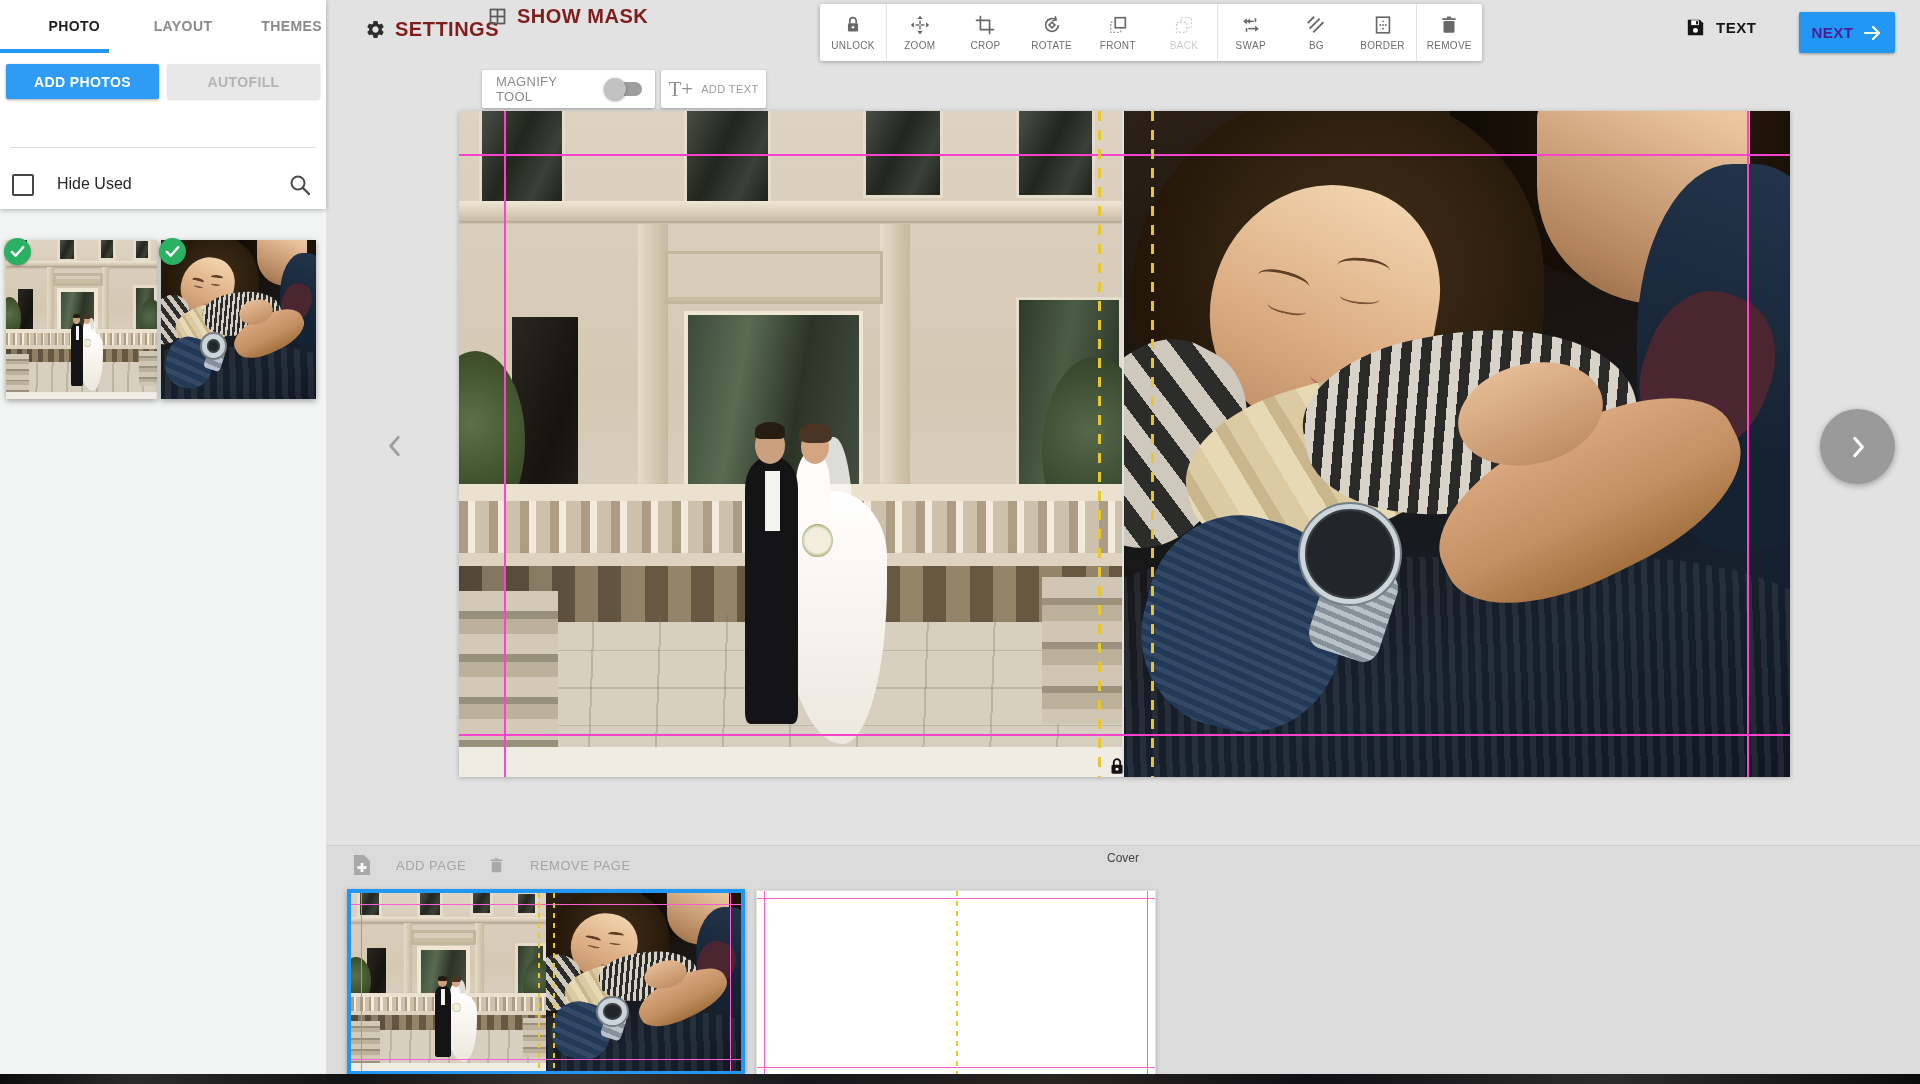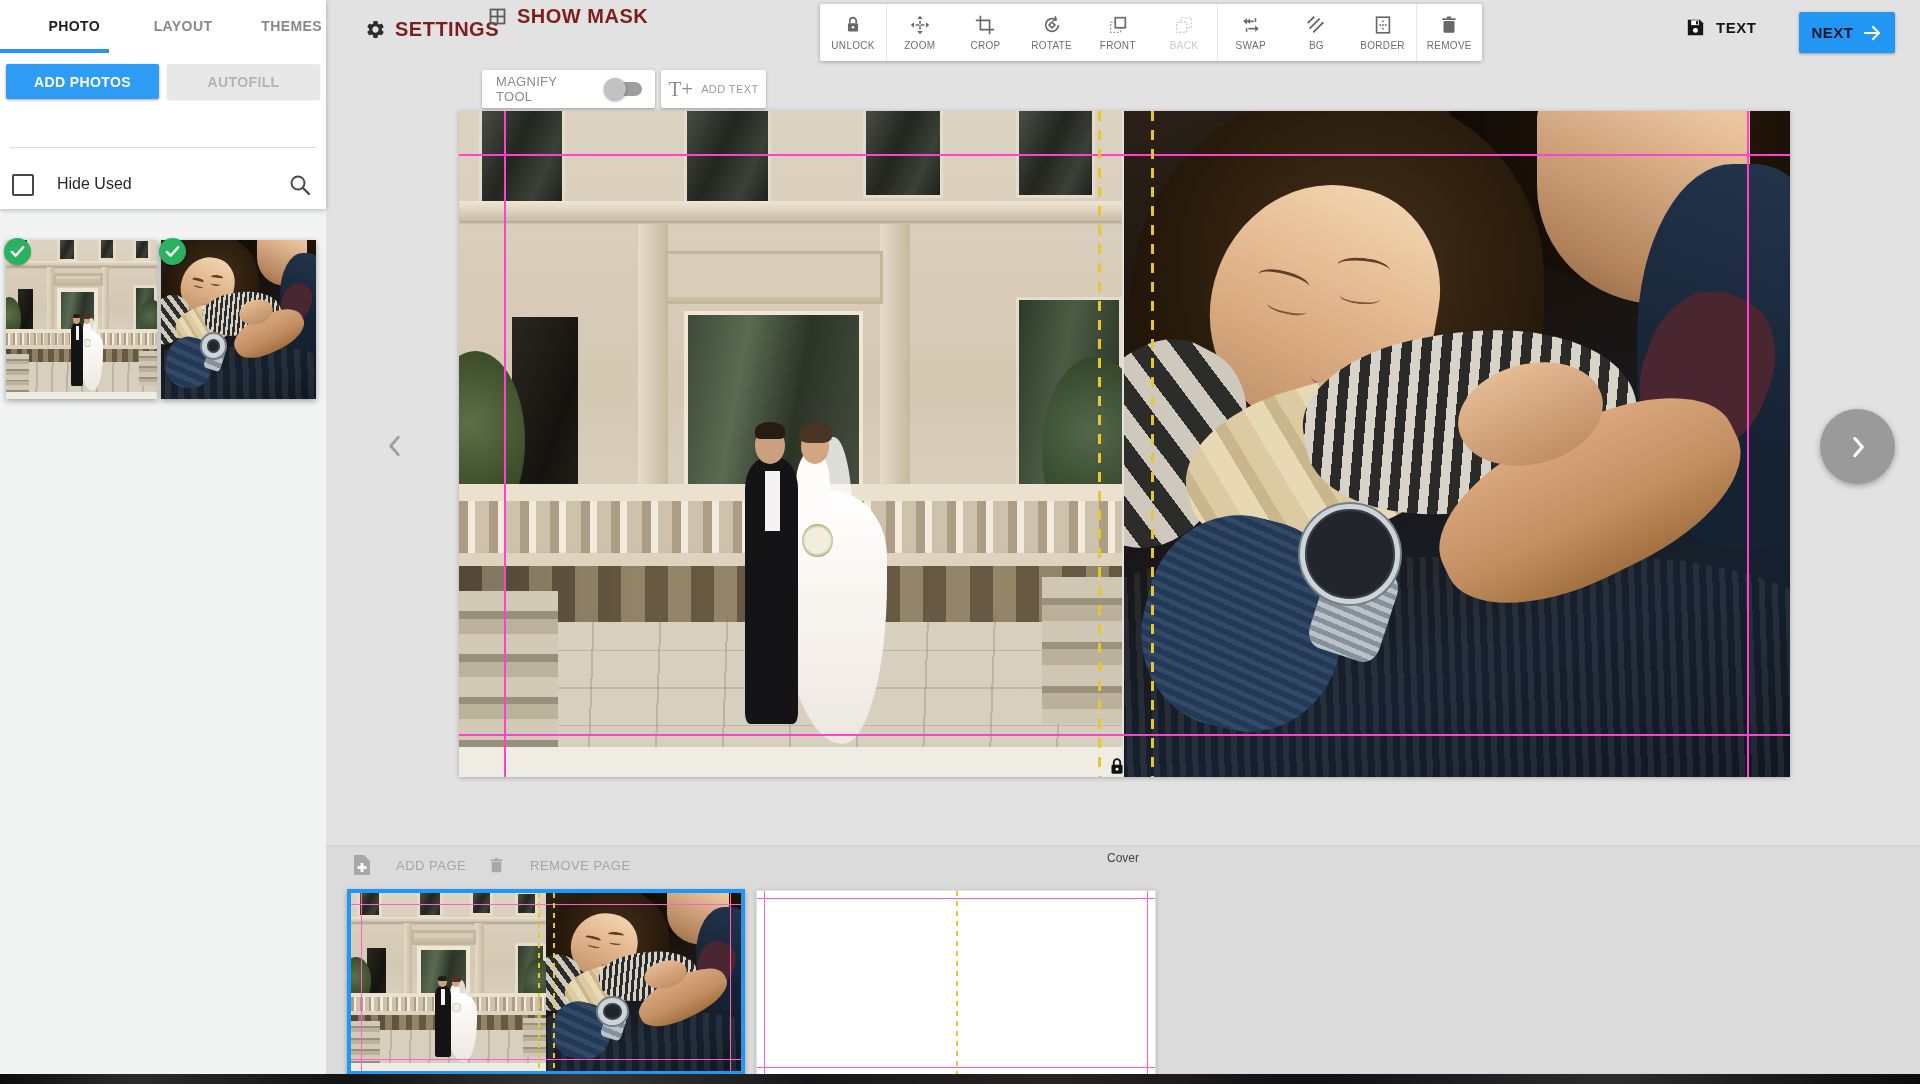--- a/index.html
+++ b/index.html
@@ -46,21 +46,21 @@
   #edit-toolbar { left:820px; top:4px; width:662px; height:57px; background:#fff; border-radius:2px; box-shadow:0 1px 4px rgba(0,0,0,.3); display:flex; z-index:30; }
   .tool-btn { width:66.2px; display:flex; flex-direction:column; align-items:center; justify-content:center; gap:4px; cursor:pointer; color:#686868; }
   .tool-btn .lbl { font-size:10px; letter-spacing:.3px; color:#6e6e6e; }
   .tool-btn.group-start { border-left:1px solid #e4e4e4; }
   .tool-btn.disabled { color:#ccc; cursor:default; }
   .tool-btn.disabled .lbl { color:#ccc; }
 
   #save-cluster { left:1684px; top:16px; }
   #save-cluster span { font-size:15px; color:#161616; }
   #next-button { left:1799px; top:12px; width:96px; height:41px; background:#2196f3; border-radius:2px; box-shadow:0 1px 3px rgba(0,0,0,.35); display:flex; align-items:center; justify-content:center; gap:9px; cursor:pointer; }
-  #next-button span { color:#0f172a; font-size:15px; font-weight:bold; letter-spacing:.5px; }
+  #next-button span { color:#4c1d95; font-size:15px; font-weight:bold; letter-spacing:.5px; }
 
   .float-box { top:70px; height:38px; background:#fff; border-radius:2px; box-shadow:0 1px 3px rgba(0,0,0,.3); display:flex; align-items:center; z-index:25; }
   #magnify-box { left:482px; width:173px; padding:0 14px; justify-content:space-between; }
   #magnify-box .lbl { font-size:13px; color:#8b8b8b; letter-spacing:.3px; }
   #magnify-toggle { position:relative; width:36px; height:14px; cursor:pointer; margin-left:10px; }
   #magnify-toggle .track { position:absolute; left:4px; top:0; width:32px; height:14px; border-radius:7px; background:#9e9e9e; }
   #magnify-toggle .knob { position:absolute; left:-2px; top:-4px; width:22px; height:22px; border-radius:50%; background:#c2c2c2; box-shadow:0 1px 3px rgba(0,0,0,.4); }
   #addtext-box { left:661px; width:105px; justify-content:center; gap:8px; cursor:pointer; }
   #addtext-box .t-icon { font-family:"Liberation Serif", serif; font-size:21px; color:#8f8f8f; line-height:1; }
   #addtext-box .lbl { font-size:11px; color:#9a9a9a; letter-spacing:.4px; }

